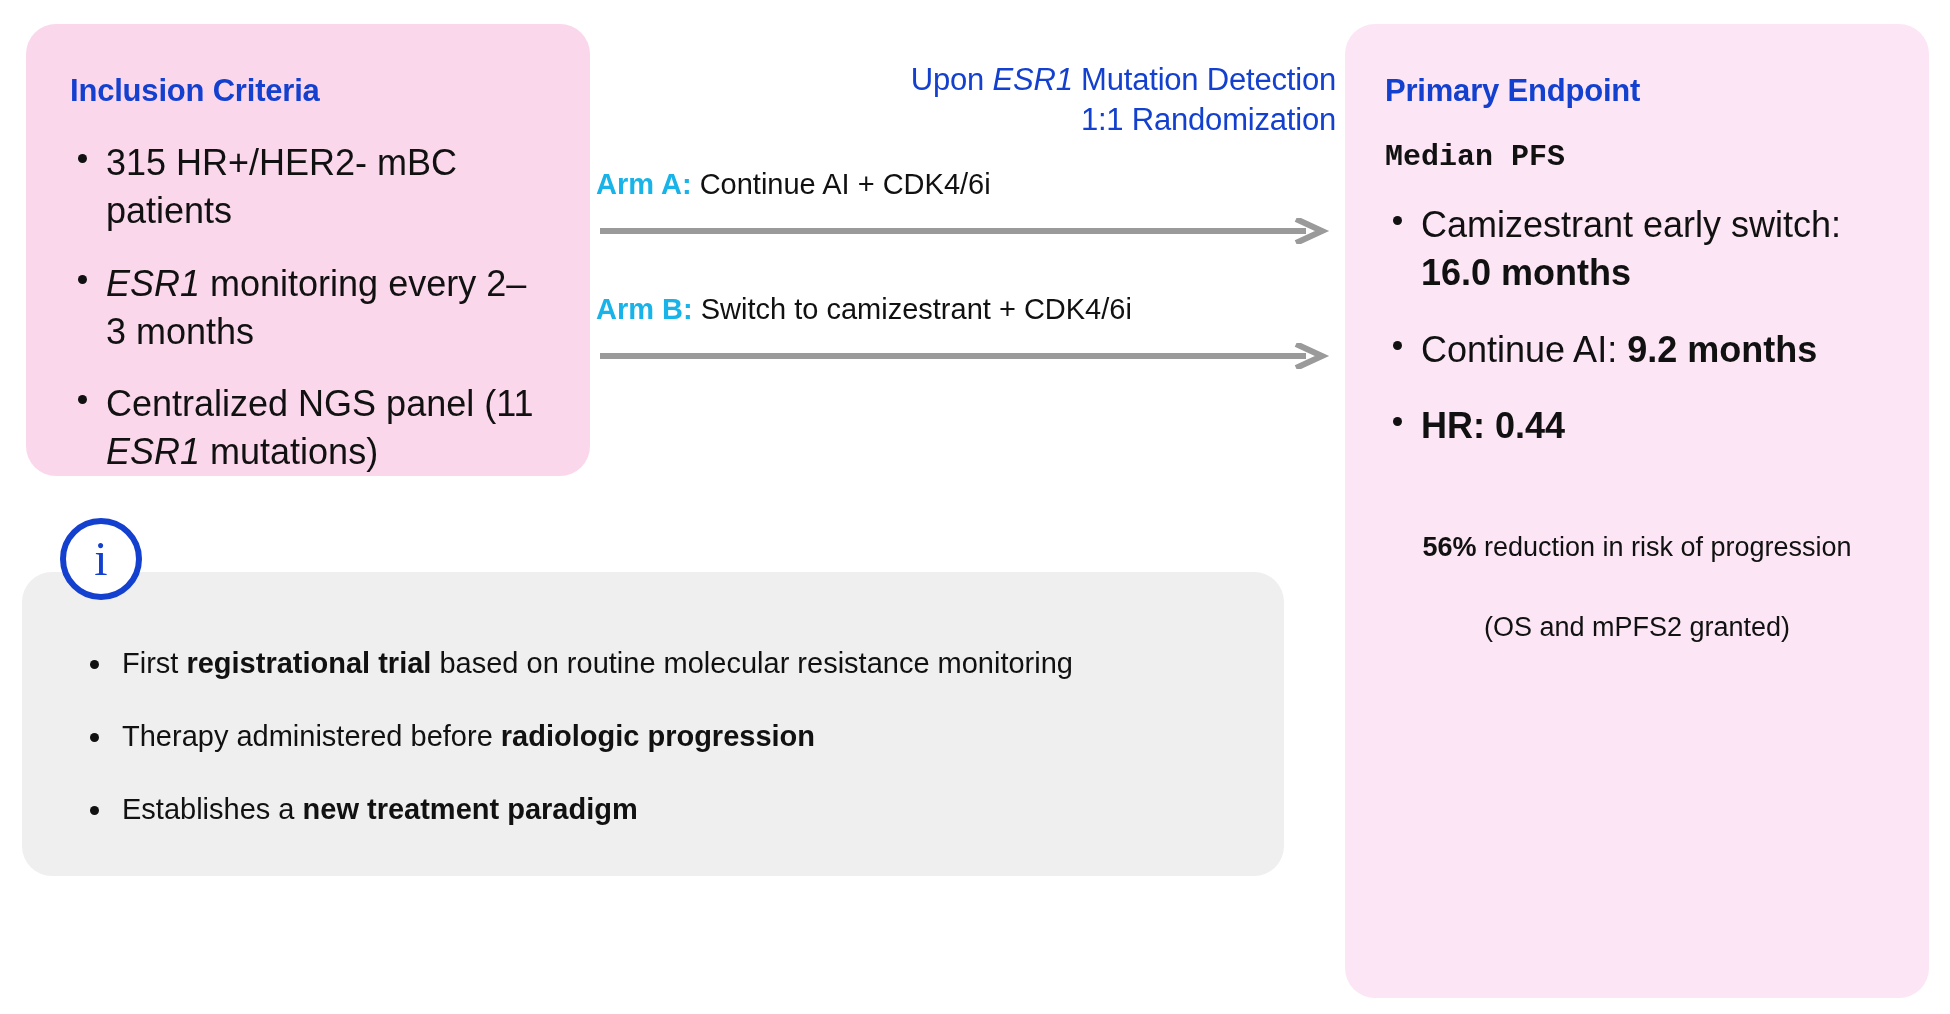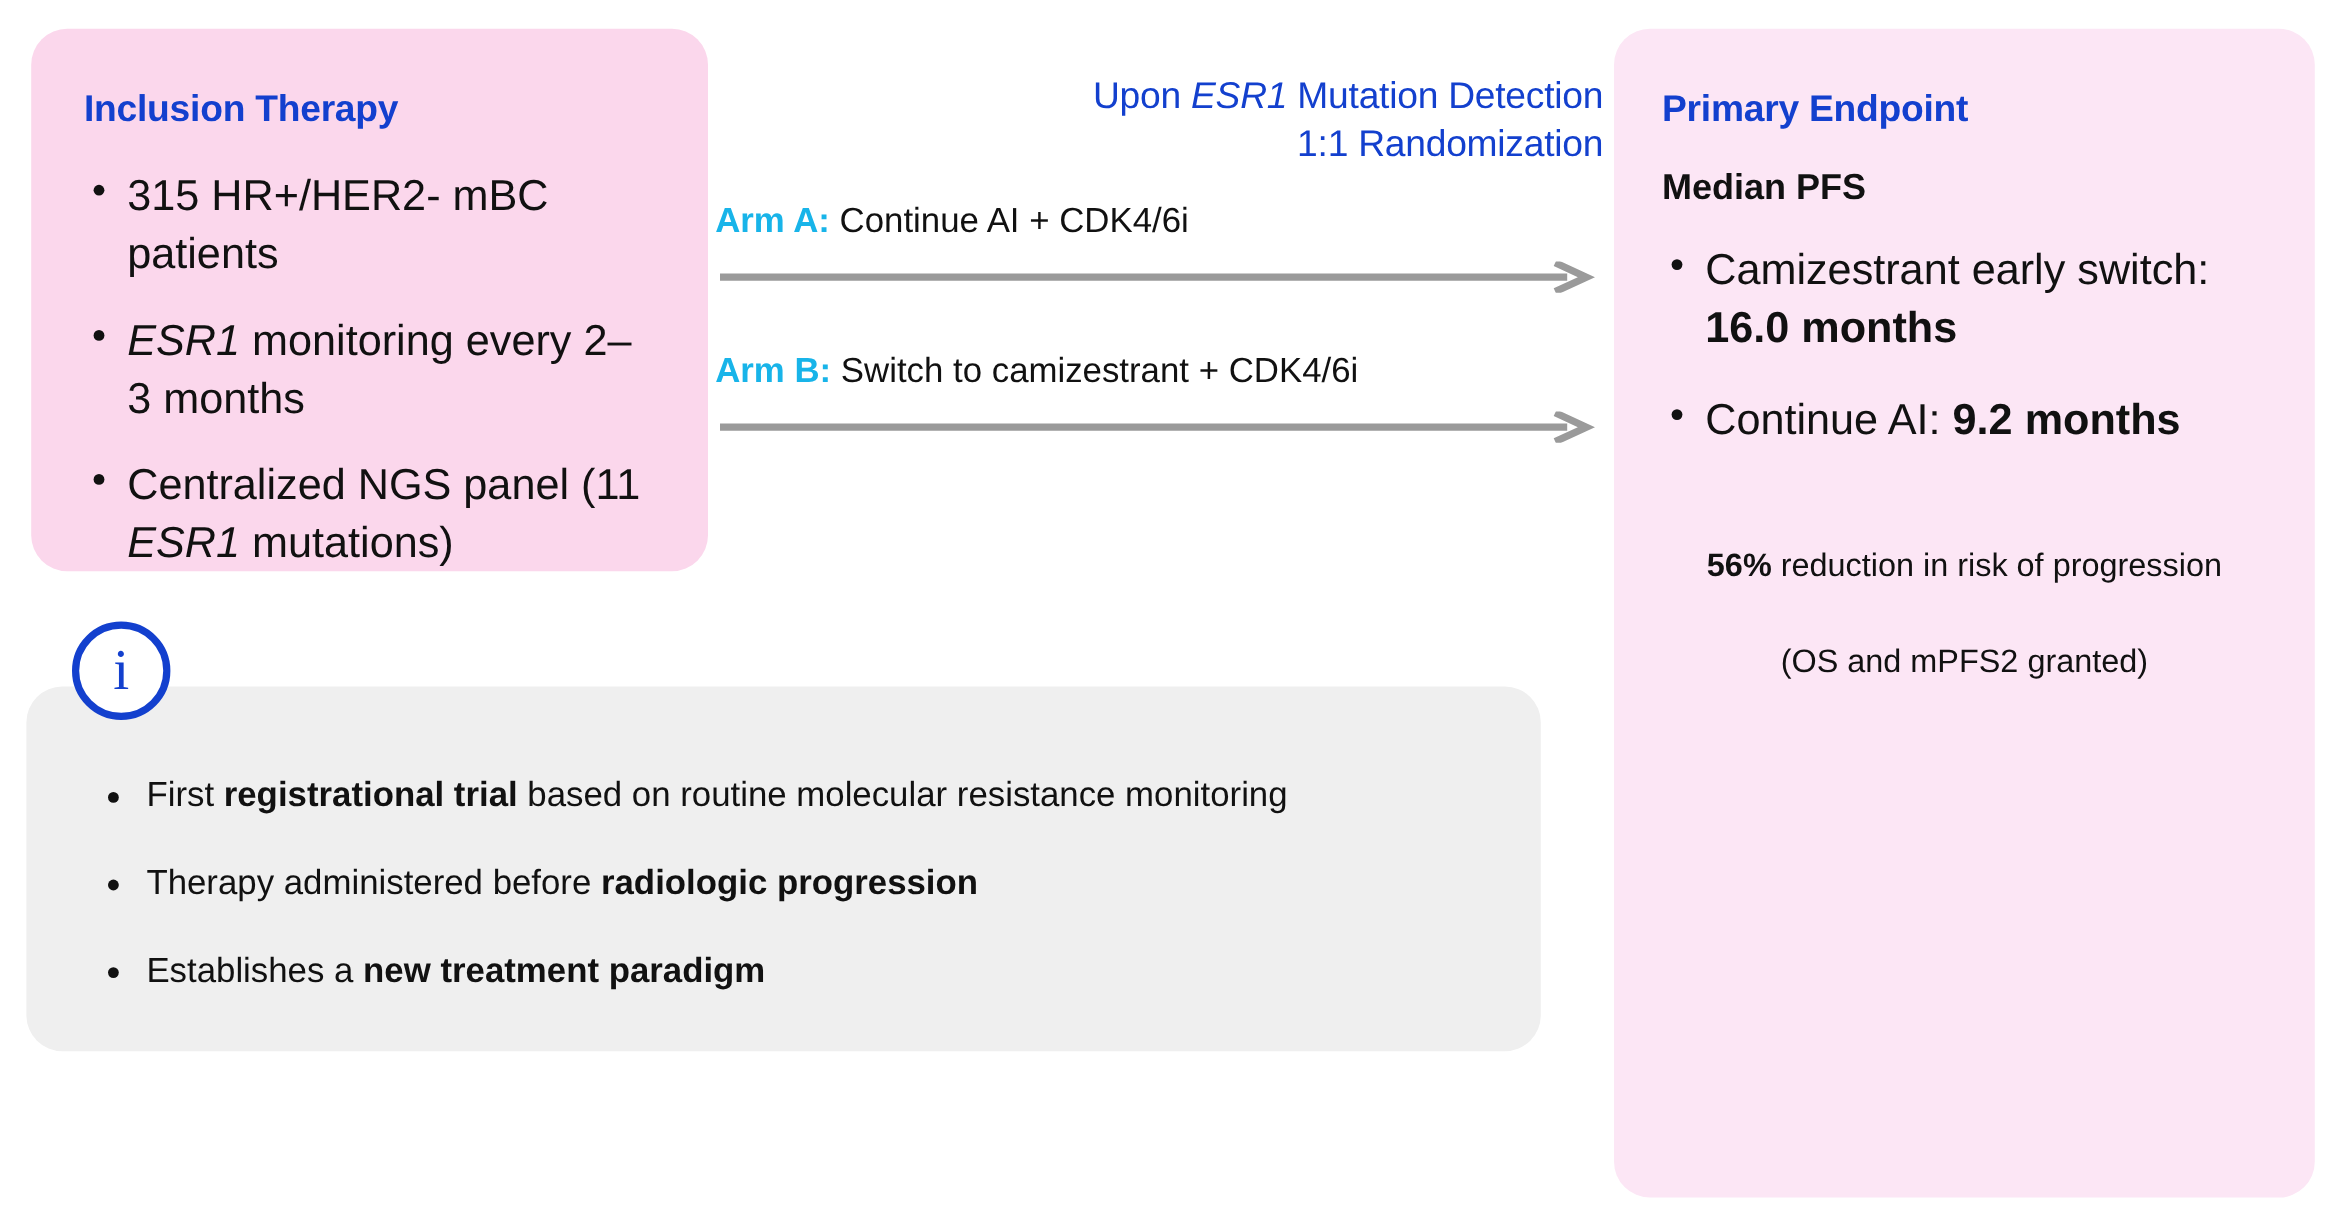--- a/index.html
+++ b/index.html
@@ -84,20 +84,21 @@
     margin: 0 0 28px 0;
     letter-spacing: -0.2px;
   }
 
   .subheading {
     font-weight: bold;
     font-size: 30px;
     color: #111111;
     margin: 12px 0 26px 0;
     line-height: 1.2;
+    font-family: Liberation Mono, monospace;
   }
 
   
   ul.bullets {
     list-style: none;
     margin: 0;
     padding: 0;
   }
   ul.bullets > li {
     position: relative;
@@ -189,21 +190,21 @@
   }
   .spacer-lg { height: 52px; }
   .spacer-md { height: 44px; }
 </style>
 </head>
 <body>
 
 <div class="stage">
 
   <section class="panel panel-left">
-    <h2 class="heading-blue">Inclusion Therapy</h2>
+    <h2 class="heading-blue">Inclusion Criteria</h2>
     <ul class="bullets">
       <li>
         <span>315 HR+/HER2- mBC patients</span>
       </li>
       <li>
         <em class="gene">ESR1</em><span> monitoring every 2–3 months</span>
       </li>
       <li>
         <span>Centralized NGS panel (11 </span><em class="gene">ESR1</em><span> mutations)</span>
       </li>
@@ -245,20 +246,23 @@
     <h2 class="heading-blue">Primary Endpoint</h2>
     <h3 class="subheading">Median PFS</h3>
 
     <ul class="bullets tight">
       <li>
         <span>Camizestrant early switch: </span><strong class="b">16.0 months</strong>
       </li>
       <li>
         <span>Continue AI: </span><strong class="b">9.2 months</strong>
       </li>
+      <li>
+        <strong class="b">HR: 0.44</strong>
+      </li>
     </ul>
 
     <div class="spacer-lg"></div>
 
     <p class="free-text">
       <strong class="b">56%</strong><span> reduction in risk of progression</span>
     </p>
 
     <div class="spacer-md"></div>
 

